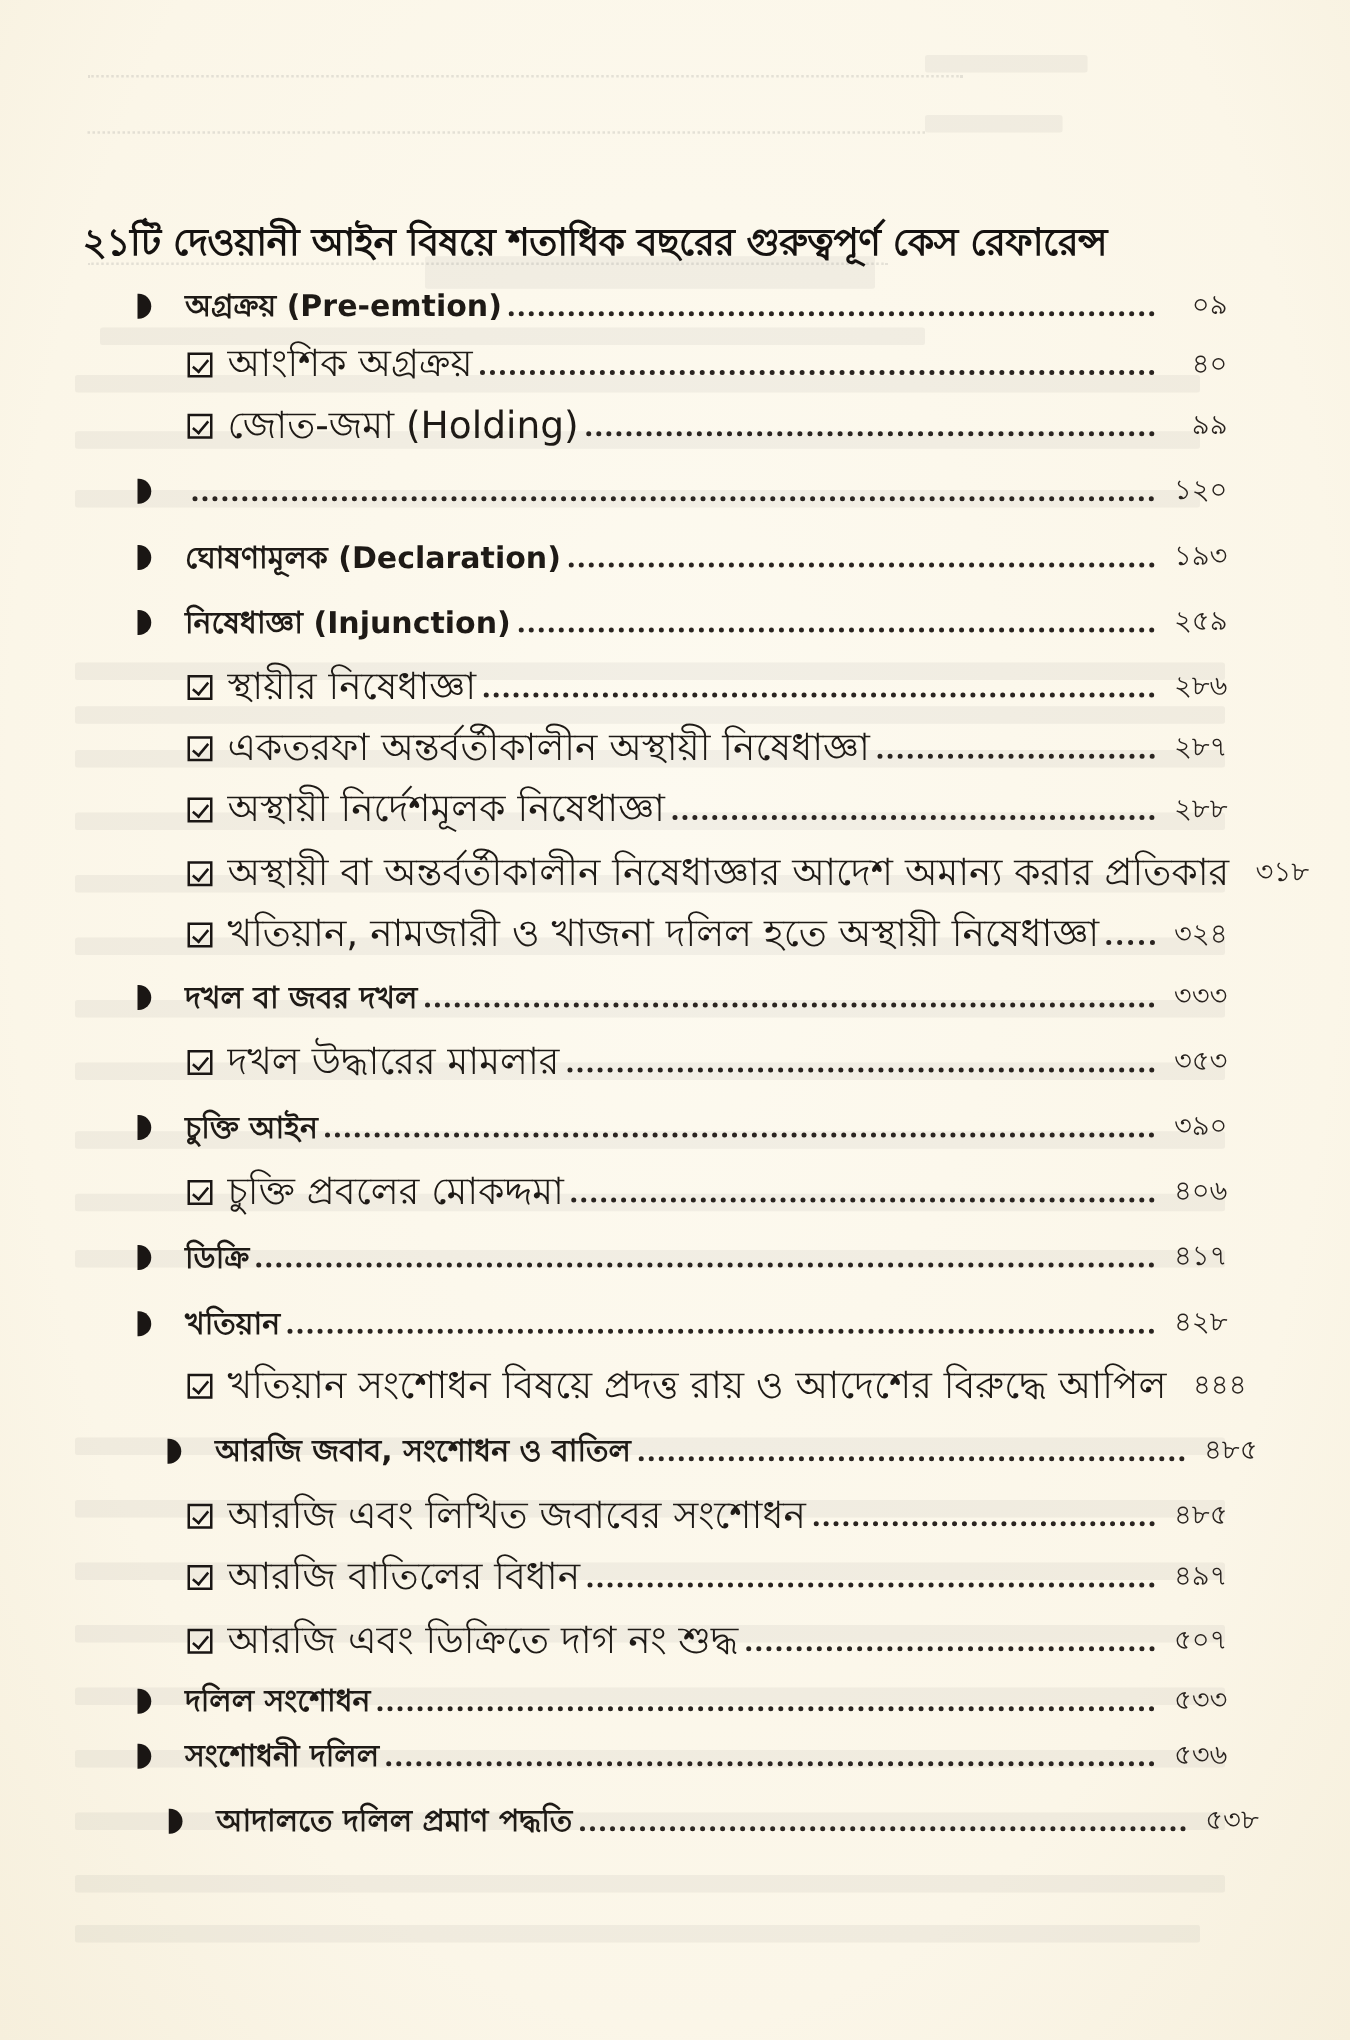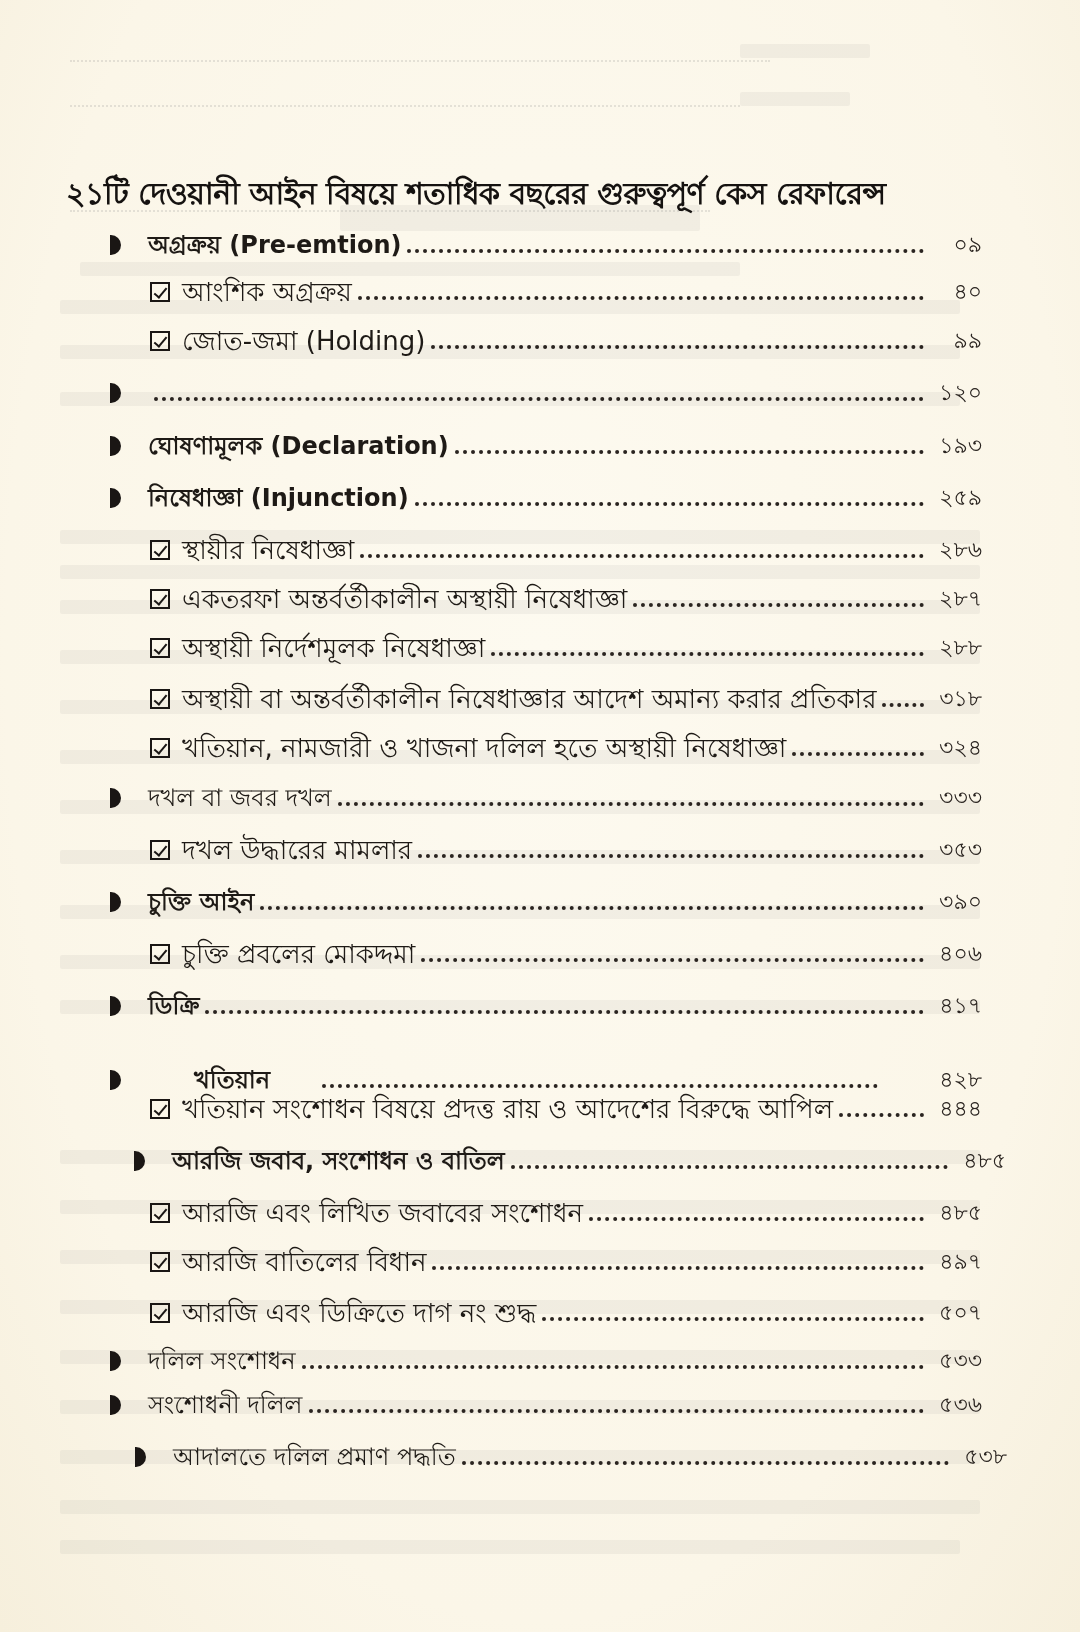--- a/index.html
+++ b/index.html
@@ -42,23 +42,23 @@
     border-radius: 0 11px 11px 0; display: inline-block;
   }
   .checkbox {
     width: 20px; height: 20px; border: 2px solid #1a1614; box-sizing: border-box;
     position: relative; margin-right: 12px; flex: 0 0 20px; margin-bottom: 7px;
   }
   .checkbox::after {
     content: ""; position: absolute; left: 5px; top: 1px; width: 5px; height: 11px;
     border-right: 2px solid #1a1614; border-bottom: 2px solid #1a1614; transform: rotate(40deg);
   }
-  .label { white-space: nowrap; font-size: 26px; line-height: 34px; }
+  .label { white-space: nowrap; font-size: 30px; line-height: 34px; }
   .row.main .label { font-weight: bold; font-size: 24px; }
-  .row.main.light .label { font-weight: normal; margin-top: 45px; }
+  .row.main.light .label { font-weight: bold; margin-top: 45px; }
   .leader {
     flex: 1 1 auto; height: 0; margin: 0 8px 9px 6px;
     border-bottom: 4px dotted #2a2420;
   }
   .page-no { font-size: 22px; line-height: 34px; min-width: 50px; text-align: right; color: #2a2420; }
 </style>
 </head>
 <body>
 
 <div class="page">
@@ -201,21 +201,21 @@
         <span class="page-no">৪০৬</span>
       </div>
       <div class="row main" style="top: 761px;">
         <span class="marker">
           <span class="bullet"></span>
         </span>
         <span class="label">ডিক্রি</span>
         <span class="leader"></span>
         <span class="page-no">৪১৭</span>
       </div>
-      <div class="row main" style="top: 835px; gap: 46px;">
+      <div class="row main" style="top: 814px;">
         <span class="marker">
           <span class="bullet"></span>
         </span>
         <span class="label">খতিয়ান</span>
         <span class="leader"></span>
         <span class="page-no">৪২৮</span>
       </div>
       <div class="row sub" style="top: 864px;">
         <span class="checkbox"></span>
         <span class="label">খতিয়ান সংশোধন বিষয়ে প্রদত্ত রায় ও আদেশের বিরুদ্ধে আপিল</span>

